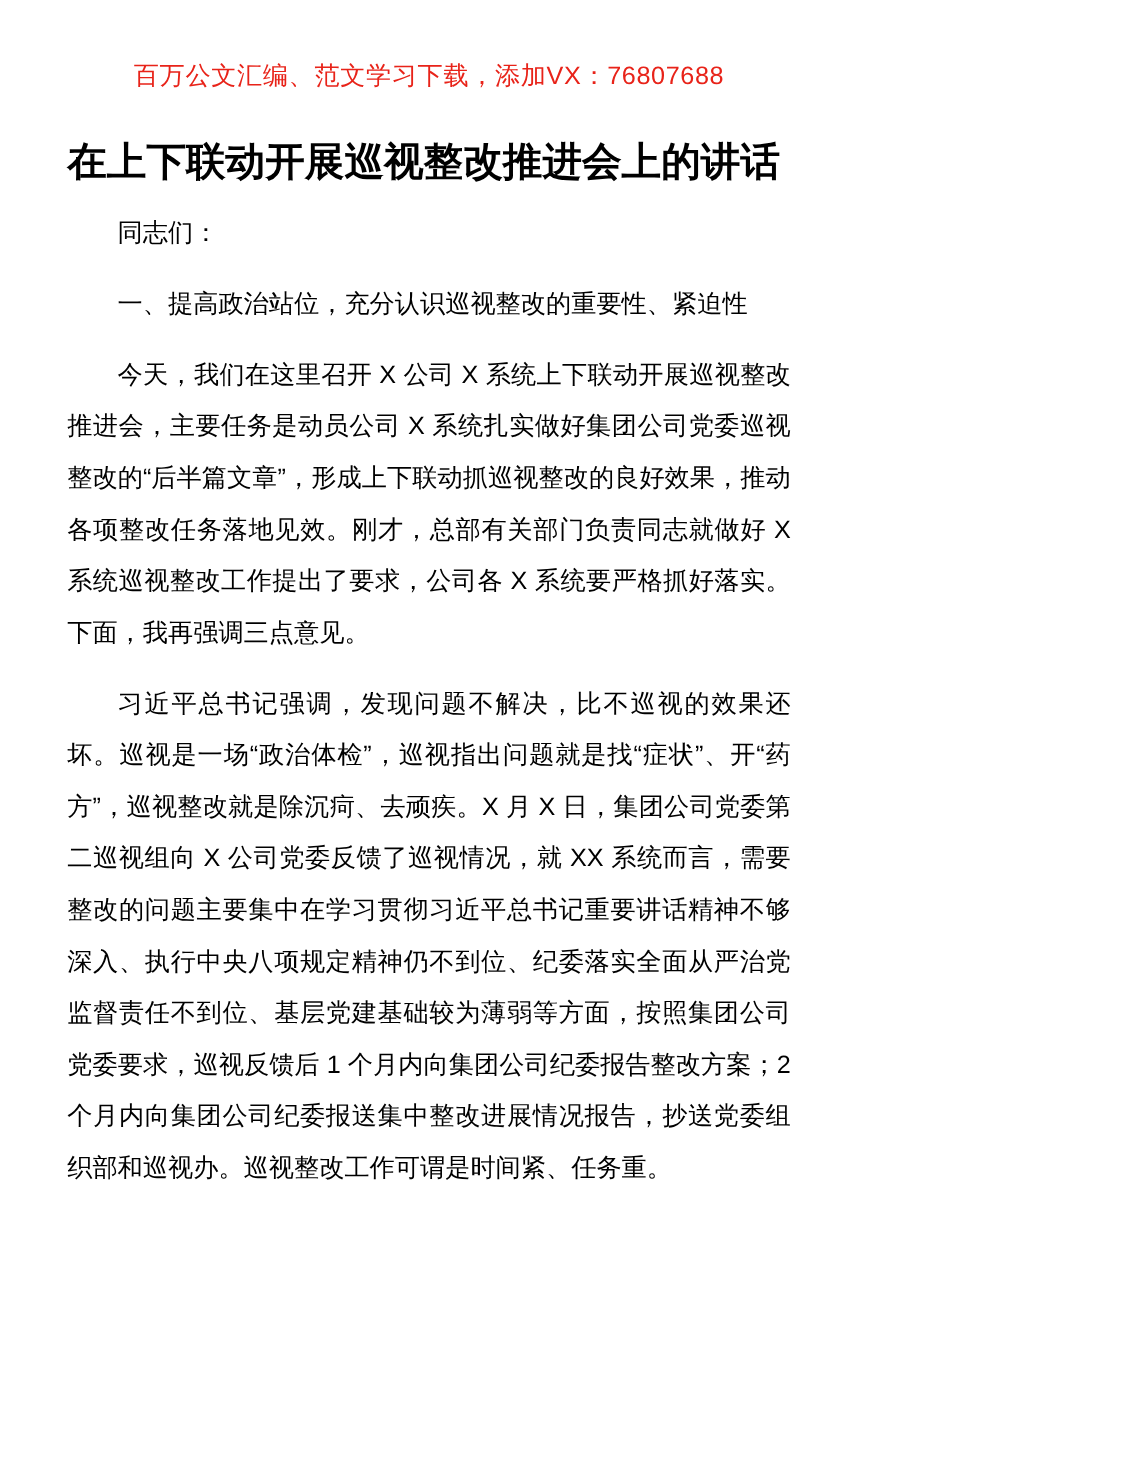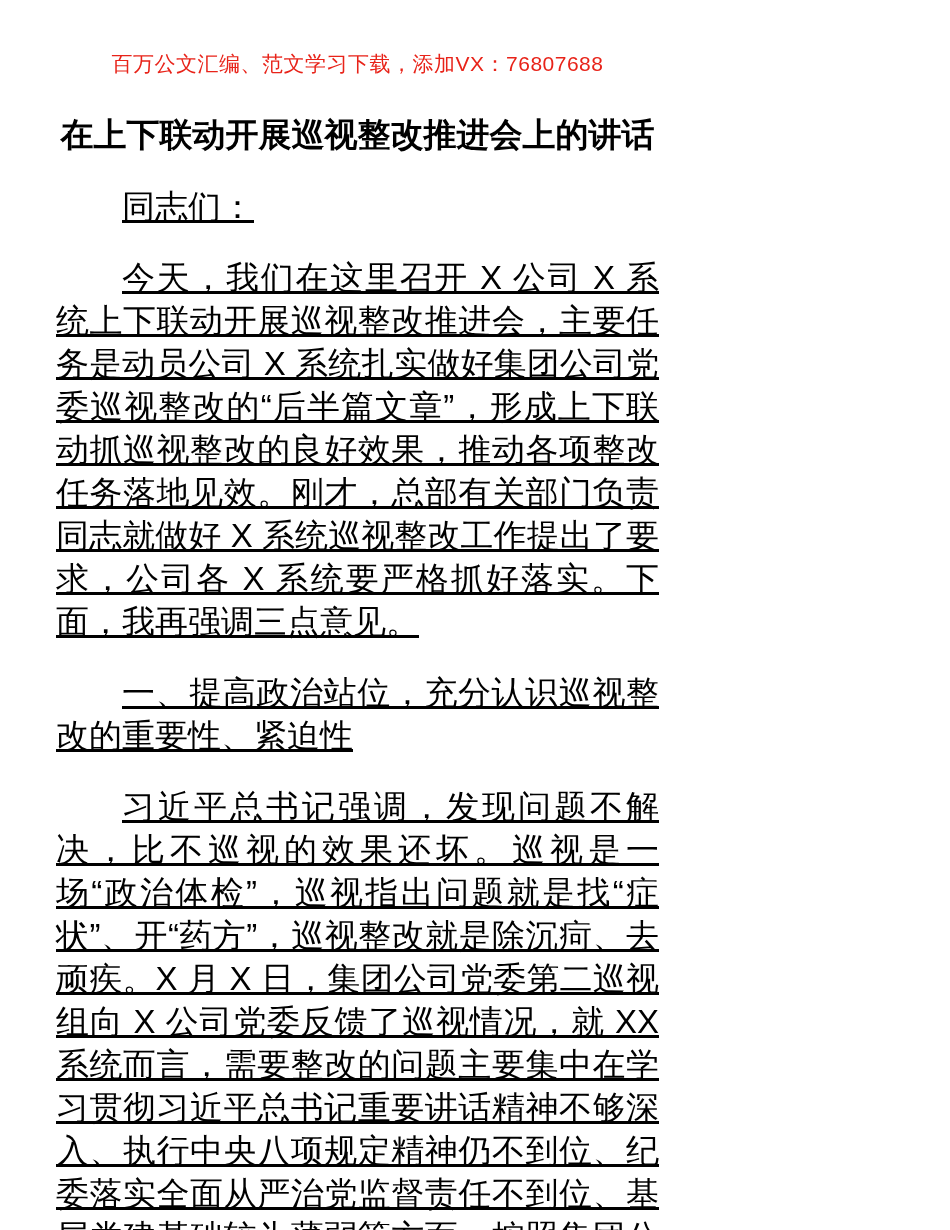--- a/index.html
+++ b/index.html
@@ -22,48 +22,47 @@
     text-align: center;
     color: var(--accent, #e82319);
     margin: 0 0 0 0;
     letter-spacing: 0.5px;
   }
 
   .doc-title {
     font-size: 33px;
     font-weight: bold;
     line-height: 44px;
-    text-align: center;
+    text-align: left;
     margin: 36px 0 14px 0;
     color: #000000;
   }
 
   .content { width: 100%; }
 
   .para {
-    font-size: 33px;
+    font-size: 21px;
     line-height: 43px;
-    margin: 28px 0;
+    margin: 16px 0;
     text-align: justify;
     text-indent: 2em;
     color: #000000;
     word-break: break-all;
-    text-decoration: underline;
   }
 
   .para.heading { font-weight: normal; }
 </style>
 </head>
 <body>
 
 <div class="page">
   <div class="watermark">百万公文汇编、范文学习下载，添加VX：76807688</div>
 
   <h1 class="doc-title">在上下联动开展巡视整改推进会上的讲话</h1>
 
   <div class="content">
 
   <p class="para salutation">同志们：</p>
+      <p class="para heading">一、提高政治站位，充分认识巡视整改的重要性、紧迫性</p>
       <p class="para body">今天，我们在这里召开 X 公司 X 系统上下联动开展巡视整改推进会，主要任务是动员公司 X 系统扎实做好集团公司党委巡视整改的“后半篇文章”，形成上下联动抓巡视整改的良好效果，推动各项整改任务落地见效。刚才，总部有关部门负责同志就做好 X 系统巡视整改工作提出了要求，公司各 X 系统要严格抓好落实。下面，我再强调三点意见。</p>
-      <p class="para heading">一、提高政治站位，充分认识巡视整改的重要性、紧迫性</p>
       <p class="para body">习近平总书记强调，发现问题不解决，比不巡视的效果还坏。巡视是一场“政治体检”，巡视指出问题就是找“症状”、开“药方”，巡视整改就是除沉疴、去顽疾。X 月 X 日，集团公司党委第二巡视组向 X 公司党委反馈了巡视情况，就 XX 系统而言，需要整改的问题主要集中在学习贯彻习近平总书记重要讲话精神不够深入、执行中央八项规定精神仍不到位、纪委落实全面从严治党监督责任不到位、基层党建基础较为薄弱等方面，按照集团公司党委要求，巡视反馈后 1 个月内向集团公司纪委报告整改方案；2 个月内向集团公司纪委报送集中整改进展情况报告，抄送党委组织部和巡视办。巡视整改工作可谓是时间紧、任务重。</p>
     </div>
 </div>
 
 </body></html>

